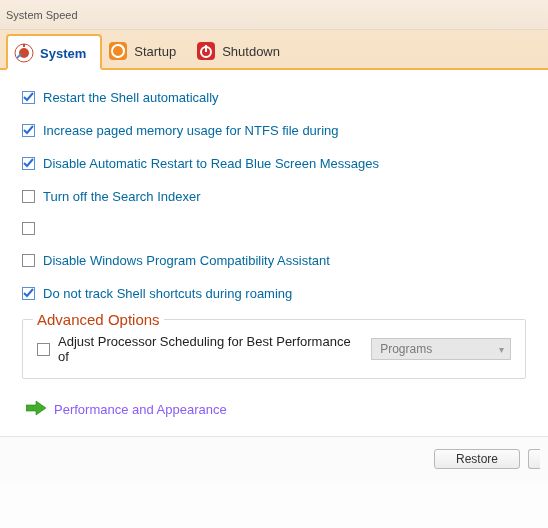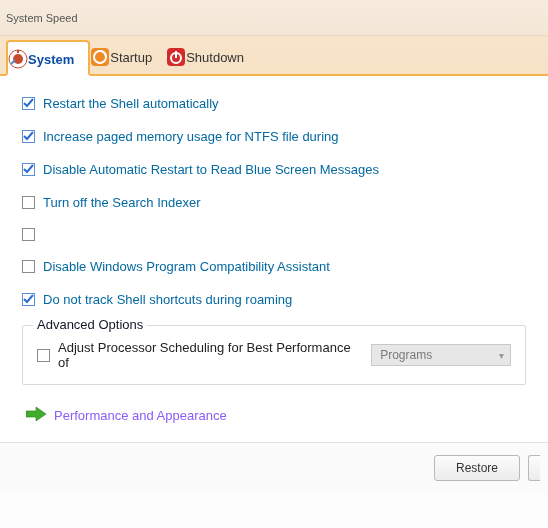--- a/index.html
+++ b/index.html
@@ -7,42 +7,42 @@
   body {
     width: 548px;
     height: 528px;
     font-family: "Segoe UI", Tahoma, sans-serif;
     font-size: 12px;
     background: #fdfdfd;
     overflow: hidden;
     color: #222;
   }
   .titlebar {
-    height: 36px;
+    height: 30px;
     background: linear-gradient(#f7ecdf,#f3e6d6);
     border-bottom: 1px solid #e7d8c3;
     padding: 0 6px;
     font-size: 11px;
     color: #555;
     display: flex;
     align-items: center;
   }
   .tabs {
     display: flex;
     align-items: flex-end;
     height: 40px;
     background: linear-gradient(#f7e4ca,#f7e2c6);
     border-bottom: 2px solid #f5b24a;
     padding-left: 6px;
   }
   .tab {
     display: flex;
     align-items: center;
-    gap: 0;
-    padding: 6px 14px 4px 0;
+    gap: 6px;
+    padding: 6px 14px 4px 6px;
     height: 36px;
     font-size: 13px;
     cursor: pointer;
     color: #333;
   }
   .tab.active {
     background: #fff;
     border: 2px solid #f5b24a;
     border-bottom: 2px solid #fff;
     border-radius: 4px 4px 0 0;
@@ -82,22 +82,22 @@
     margin-top: 4px;
     padding: 14px 14px 14px 14px;
     position: relative;
   }
   .fieldset .legend {
     position: absolute;
     top: -9px;
     left: 10px;
     background: #fff;
     padding: 0 4px;
-    font-size: 13px;
-    color: #0f172a;
+    font-size: 15px;
+    color: #c2410c;
   }
   .adv-row {
     display: flex;
     align-items: center;
     gap: 8px;
     font-size: 13px;
   }
   .select {
     margin-left: 8px;
     width: 144px;
@@ -127,21 +127,21 @@
   .footer {
     border-top: 1px solid #e3e3e3;
     padding: 12px 8px 12px 8px;
     display: flex;
     justify-content: flex-end;
     gap: 8px;
     background: #fbfbfb;
   }
   .btn {
     min-width: 86px;
-    height: 26px;
+    height: 20px;
     border: 1px solid #b8b8b8;
     border-radius: 3px;
     background: linear-gradient(#fcfcfc,#ececec);
     font-size: 12px;
     color: #333;
     display: inline-flex;
     align-items: center;
     justify-content: center;
     cursor: pointer;
   }

